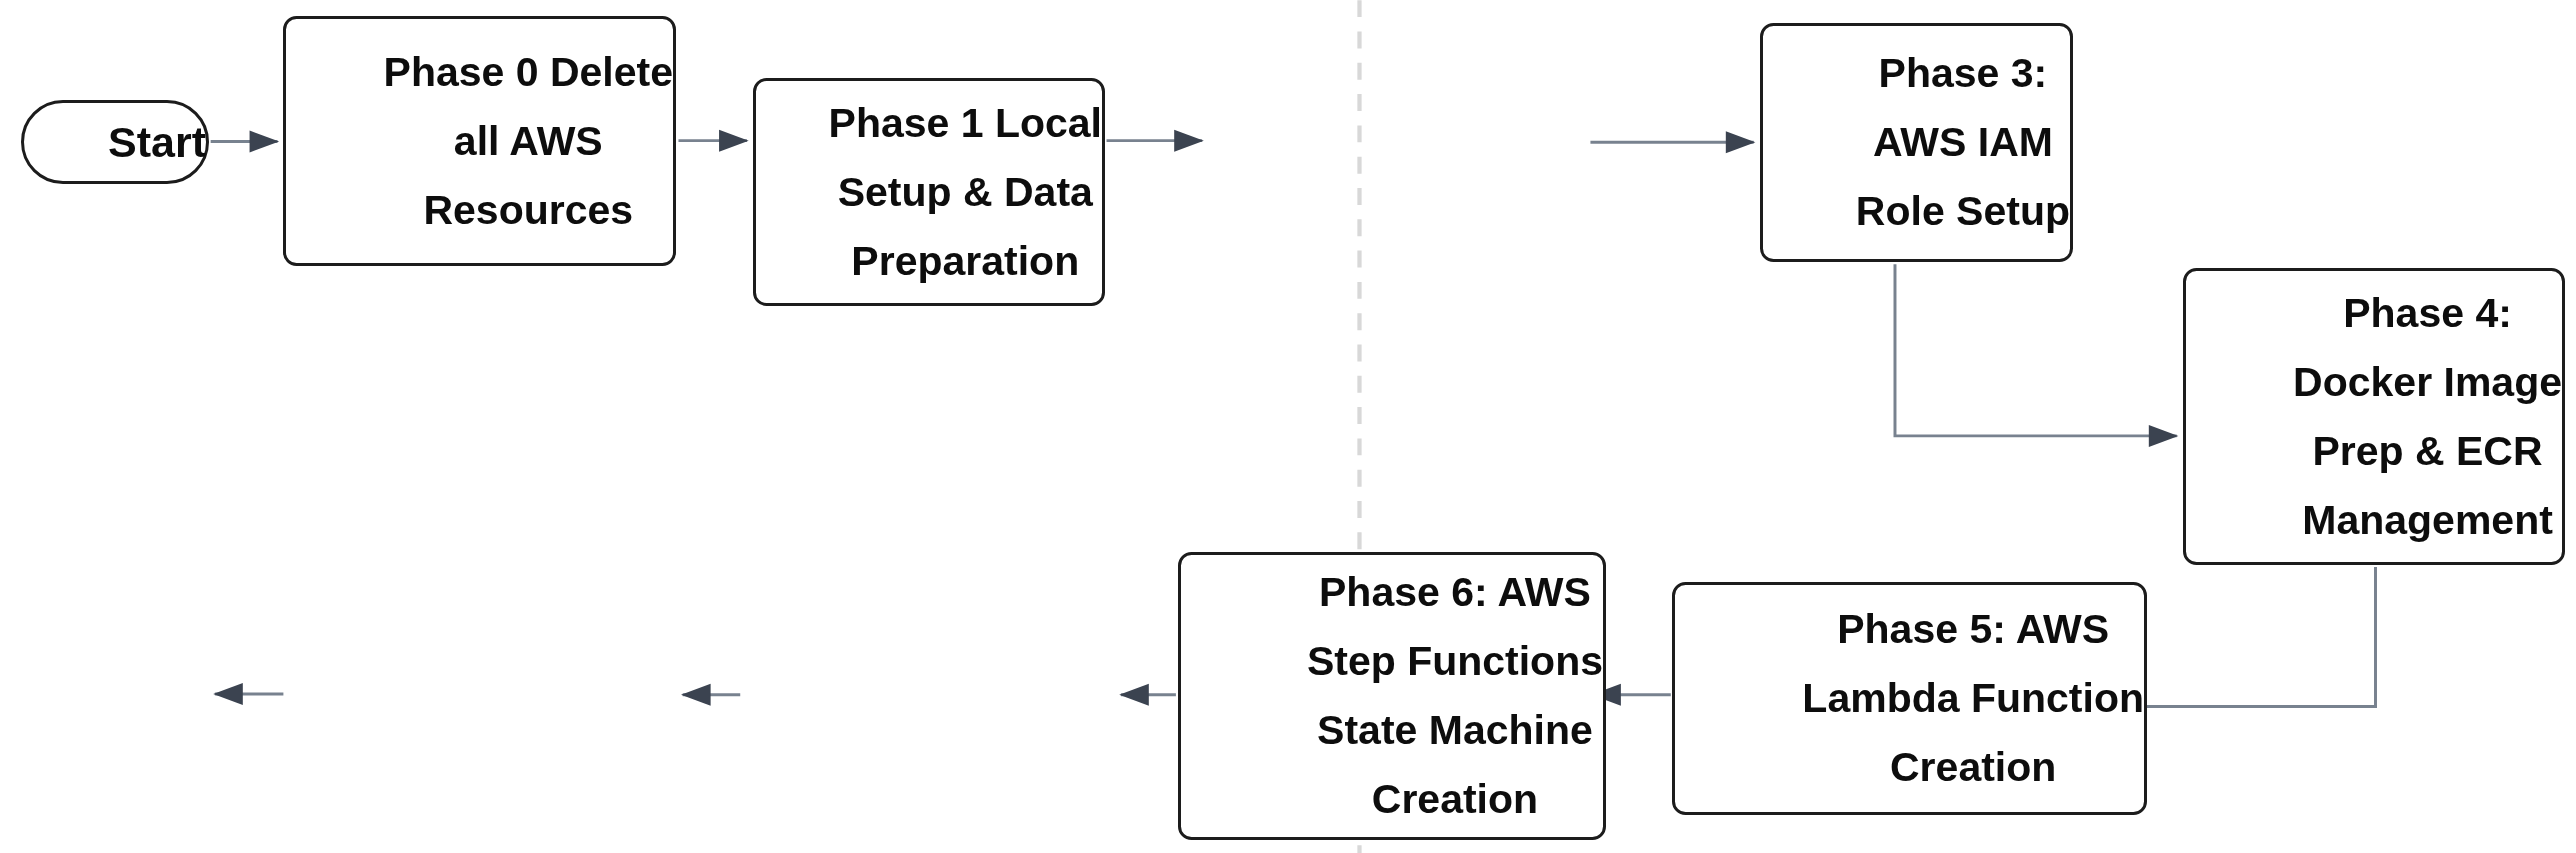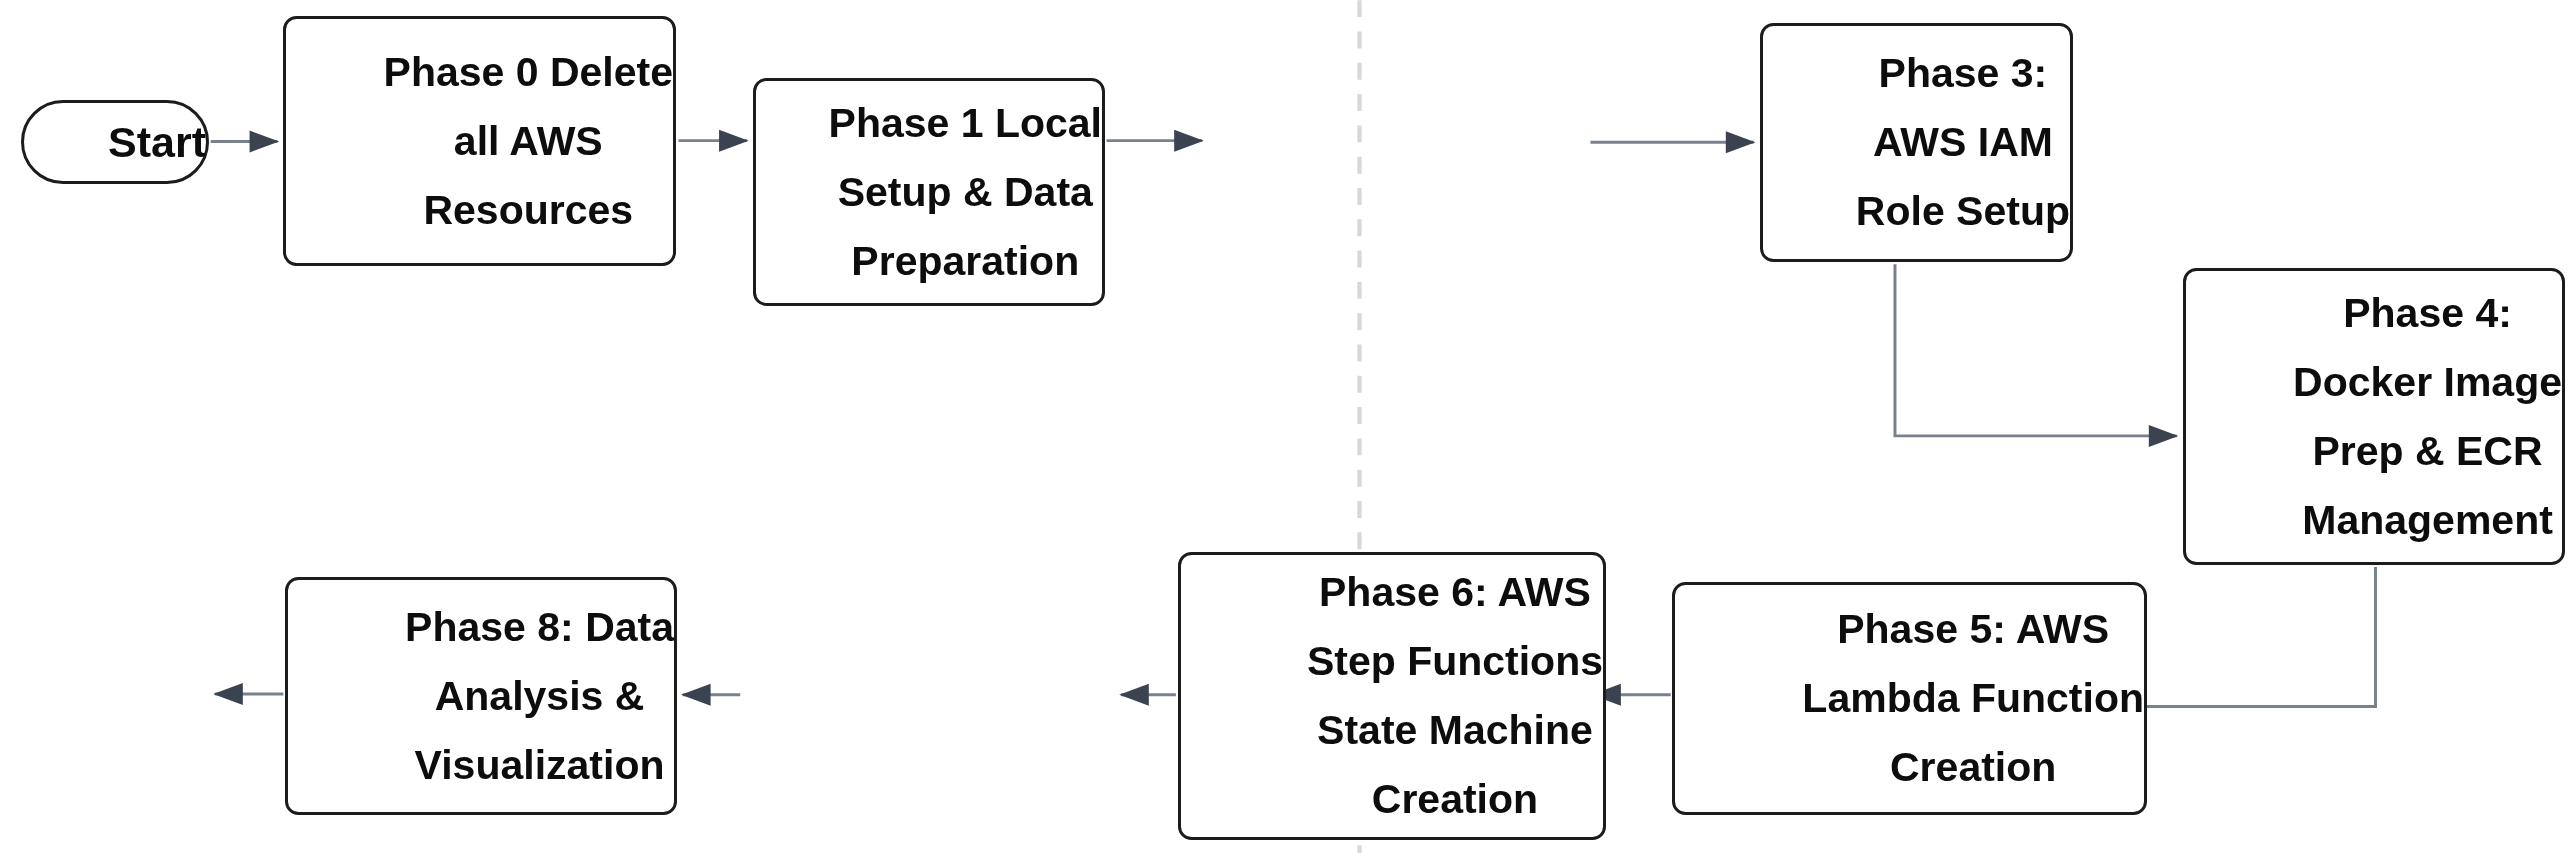--- a/index.html
+++ b/index.html
@@ -115,20 +115,15 @@
     <span class="label">Phase 5: AWS
 Lambda Function
 Creation</span>
   </div>
   <div class="node box" id="n-p6">
     <span class="label">Phase 6: AWS
 Step Functions
 State Machine
 Creation</span>
   </div>
-  <div class="node box" id="n-p8">
-    <span class="label">Phase 8: Data
-Analysis &amp;
-Visualization</span>
-  </div>
 
 </div>
 
 
 </body></html>

